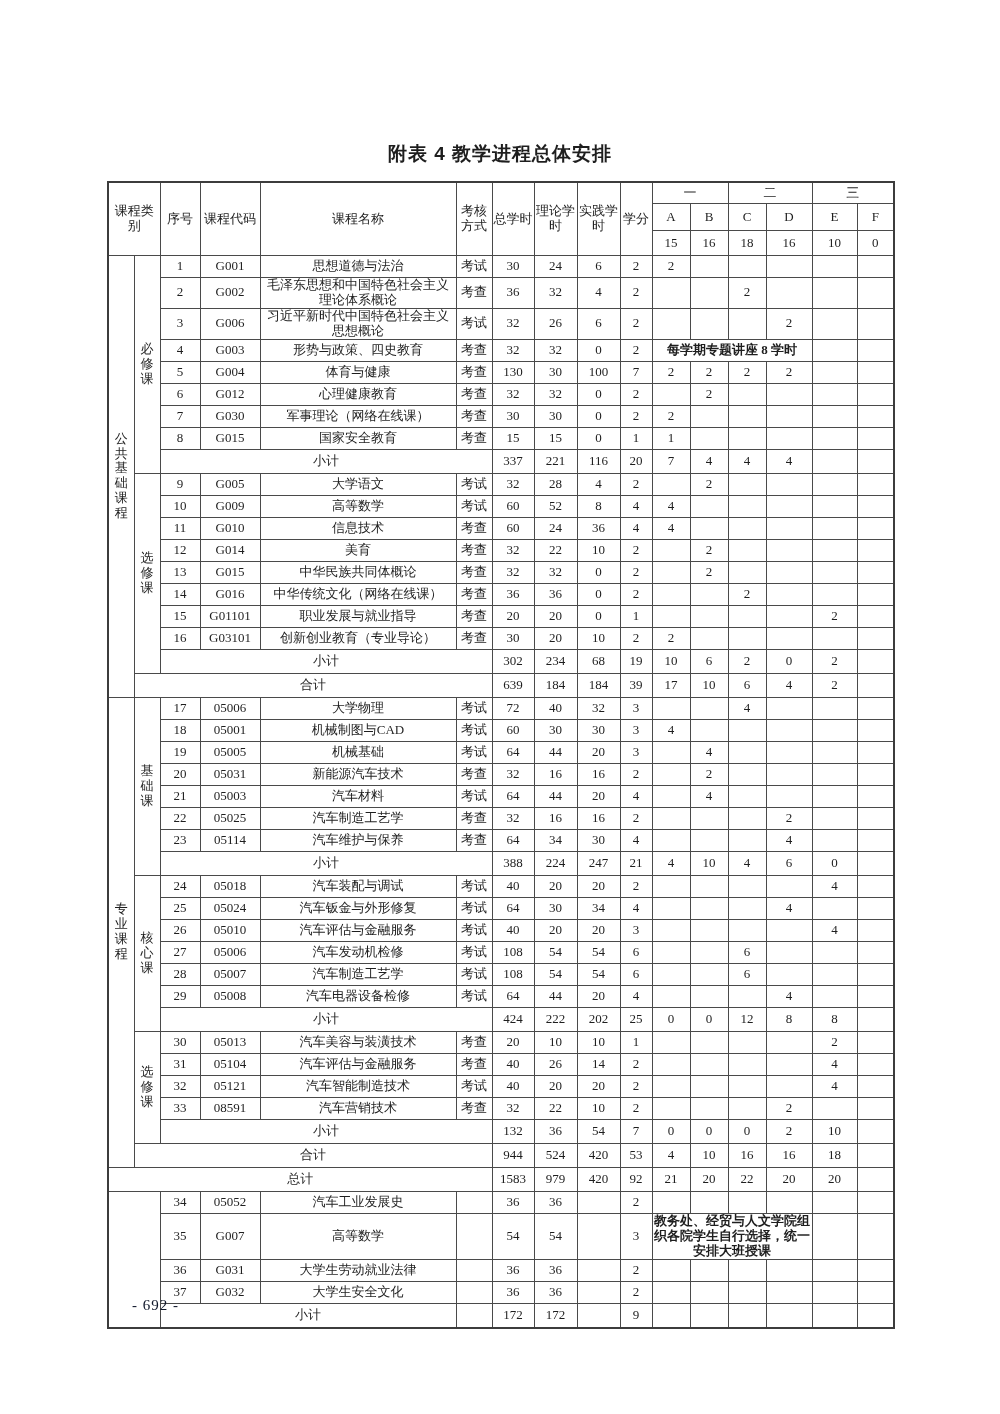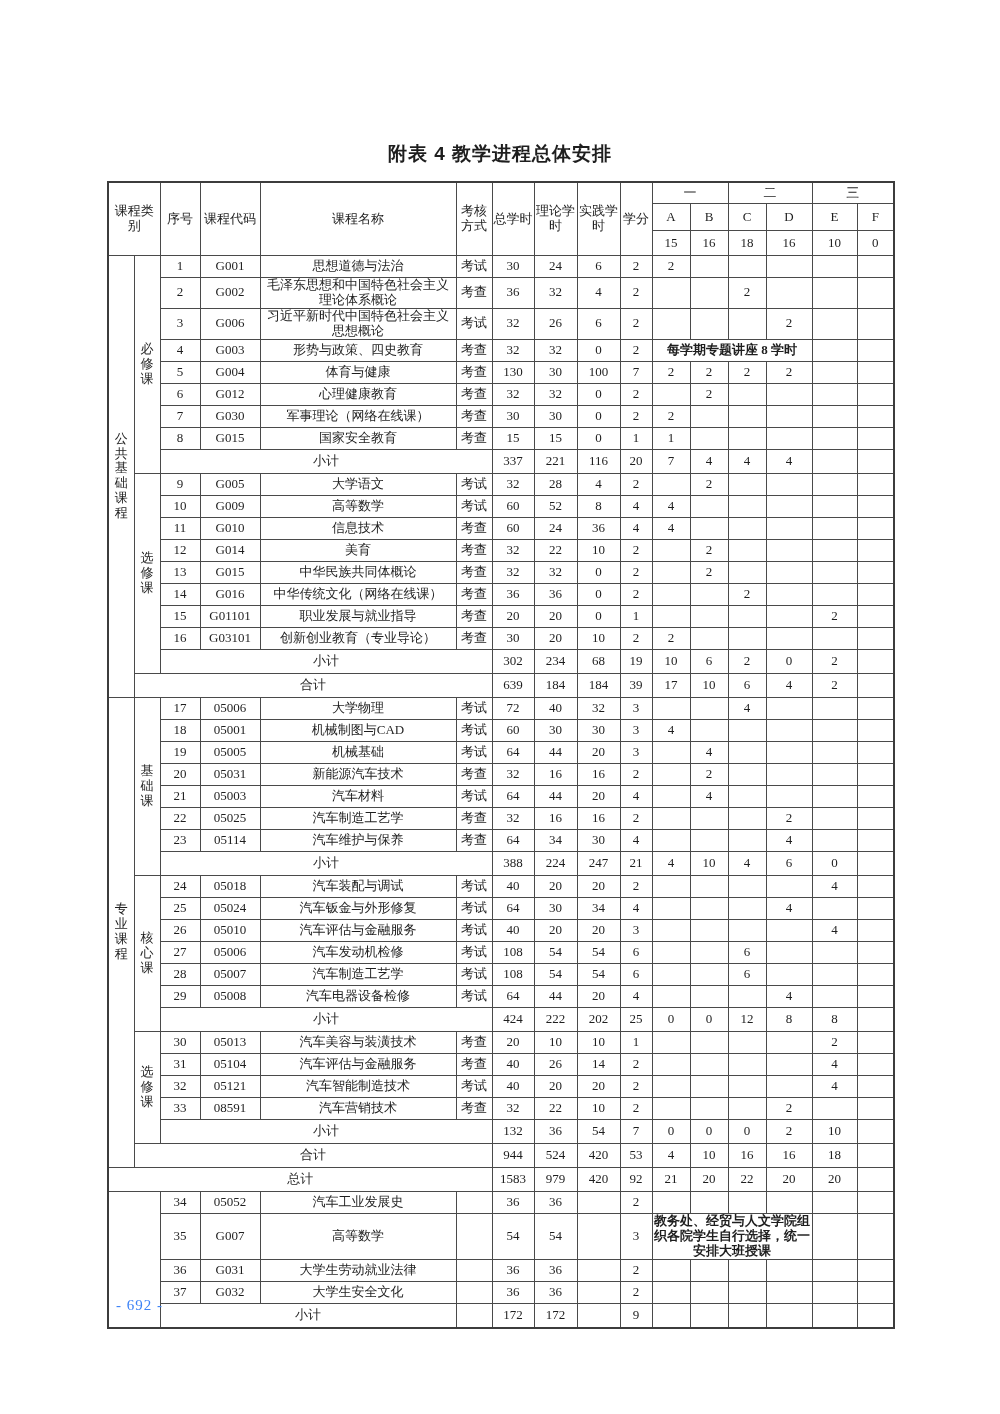--- a/index.html
+++ b/index.html
@@ -30,22 +30,22 @@
     height:21px;padding:0 1px;
     overflow:hidden;
   }
   table.grid tr.hrow1 td{height:20px;}
   table.grid tr.hrow2 td{height:26px;}
   table.grid tr.hrow3 td{height:24px;}
   table.grid tr.sum td{height:23px;}
   td.name{padding:0 2px;margin-left:36px;}
   td.note{font-size:13px;font-weight:bold;}
   .page-number{
-    position:absolute;left:116px;top:1297px;
-    font-size:15px;letter-spacing:1px;color:#3b82f6;
+    position:absolute;left:132px;top:1297px;
+    font-size:15px;letter-spacing:1px;color:#0f172a;
   }
 </style>
 </head>
 <body>
 
 <div class="page">
   <div class="doc-title">附表 4 教学进程总体安排</div>
 
   <table class="grid">
     <colgroup>

